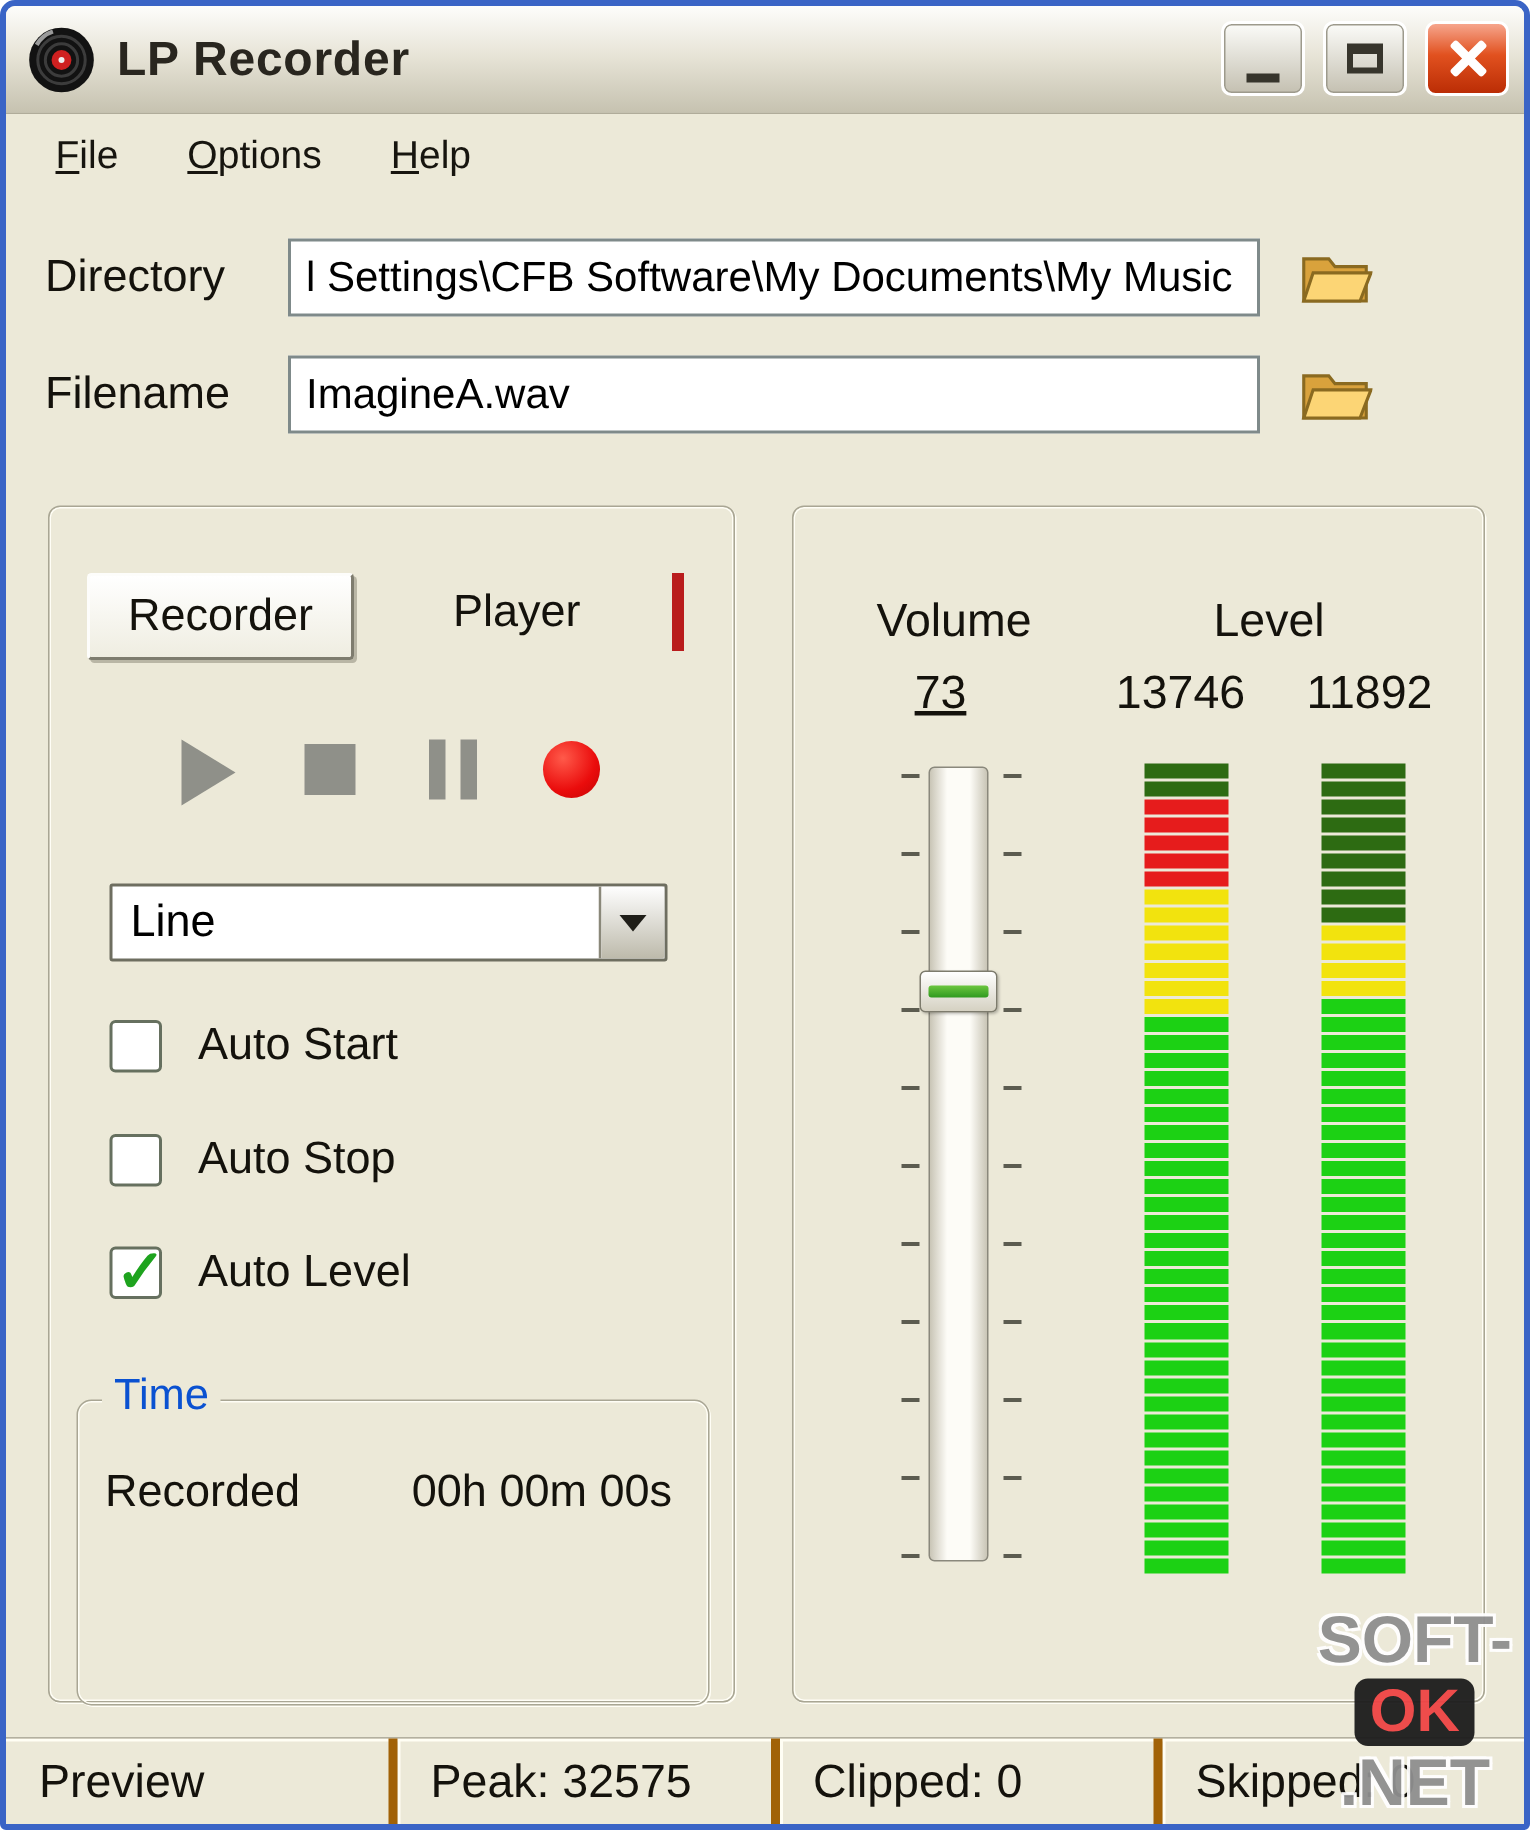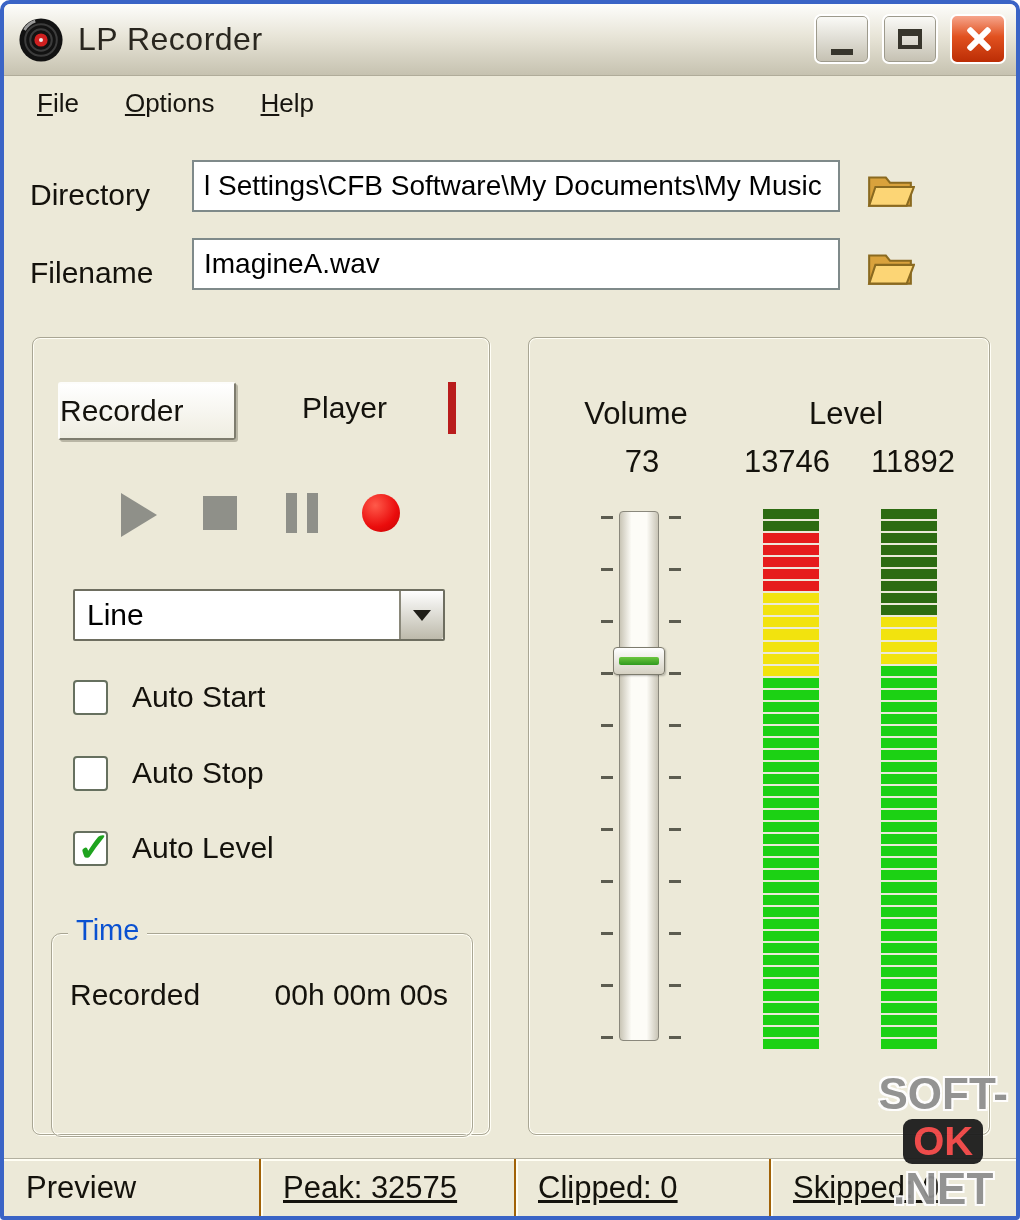--- a/index.html
+++ b/index.html
@@ -7,21 +7,21 @@
               font-family:"Liberation Sans", sans-serif; }
   .window { position:absolute; inset:0; background:#ece9d8; border:4px solid #3a64c6;
             border-radius:10px 10px 4px 4px; overflow:hidden; }
 
   
   .titlebar { position:relative; height:72px;
               background:linear-gradient(#fdfdfb 0%, #e8e5d8 45%, #c6c2b0 100%);
               display:flex; align-items:center; padding:0 14px;
               border-bottom:1px solid #b0ac9a; }
   .app-icon { width:46px; height:46px; margin-right:14px; display:inline-flex; }
-  .title { font-size:32px; font-weight:normal; color:#29261f; letter-spacing:.5px; }
+  .title { font-size:32px; font-weight:bold; color:#29261f; letter-spacing:.5px; }
   .win-buttons { position:absolute; right:10px; top:10px; display:flex; gap:12px; }
   .win-btn { width:56px; height:50px; border-radius:7px; border:2px solid #fff;
              display:flex; align-items:center; justify-content:center; cursor:default; }
   .win-btn.minmax { background:linear-gradient(#fbfbf8,#c4c0b1);
                     box-shadow: inset 0 0 0 1px #9d9a8c; }
   .win-btn.close { background:linear-gradient(#f6a58c,#e1511f 45%,#bb2d05);
                    box-shadow: inset 0 0 0 1px #a23а10; }
   .glyph-min { width:22px; height:6px; background:#37352c; margin-top:26px; }
   .glyph-max { width:24px; height:20px; border:4px solid #37352c; border-top-width:7px; }
   .glyph-close { position:relative; width:28px; height:28px; }
@@ -30,41 +30,41 @@
   .glyph-close::before { transform:rotate(45deg); }
   .glyph-close::after  { transform:rotate(-45deg); }
 
   
   .menubar { display:flex; height:54px; align-items:center; padding:0 10px;
              background:#ece9d8; }
   .menu-item { font-size:26px; color:#17150f; padding:4px 23px; cursor:default; }
 
   
   .client { position:absolute; left:0; right:0; top:126px; bottom:58px; }
-  .field-row { position:absolute; left:26px; height:54px; display:flex; align-items:flex-end; }
+  .field-row { position:absolute; left:26px; height:54px; display:flex; align-items:center; }
   .row-directory { top:28px; }
   .row-filename  { top:106px; }
   .field-label { width:162px; font-size:30px; color:#14120c; }
   .field-input { width:648px; height:52px; background:#fff; border:2px solid #7f8a8a;
                  font-size:28px; padding:0 10px; color:#000;
                  font-family:"Liberation Sans", sans-serif; }
   .folder-btn { margin-left:24px; width:52px; height:44px; background:transparent;
                 border:none; padding:0; cursor:pointer; }
 
   
   .groupbox { position:absolute; border:1px solid #a9a694; border-radius:8px;
               box-shadow: inset 0 0 0 1px #fffef6, 1px 1px 0 #fffef6; }
   .rec-group   { left:28px;  top:207px; width:458px; height:798px; }
   .meter-group { left:524px; top:207px; width:462px; height:798px; }
 
   
   .tab-recorder { position:absolute; left:25px; top:44px; width:178px; height:58px;
         background:linear-gradient(#ffffff,#efede1); border:2px solid;
         border-color:#fdfdfb #7e7c6e #7e7c6e #fdfdfb; box-shadow:2px 2px 0 #b9b6a5;
-        display:flex; align-items:center; justify-content:flex-start;
+        display:flex; align-items:center; justify-content:center;
         font-size:30px; color:#14120c; border-radius:3px; }
   .tab-player { position:absolute; left:208px; top:44px; width:215px; height:52px;
         display:flex; align-items:center; justify-content:center; font-size:30px;
         color:#14120c; border-right:2px solid #97948а; }
   .tab-player { border-right:8px solid #b91c1c; }
 
   
   .tbtn { position:absolute; background:transparent; border:none; padding:0; cursor:pointer; }
   .icon-play { left:88px; top:155px; width:0; height:0;
         border-left:36px solid #8f9089; border-top:22px solid transparent;
@@ -104,21 +104,21 @@
   .time-title { position:absolute; top:-20px; left:16px; background:#ece9d8;
                 padding:0 8px; color:#0a51d1; font-size:29px; }
   .time-row { display:flex; justify-content:space-between; font-size:30px;
               color:#14120c; margin-bottom:22px; }
 
   
   .hdr { position:absolute; font-size:31px; color:#14120c; text-align:center; }
   .volume-label { left:17px;  top:58px; width:180px; }
   .level-label  { left:217px; top:58px; width:200px; }
   .val { position:absolute; font-size:31px; color:#14120c; text-align:center; }
-  .volume-value     { left:23px;  top:106px; width:180px; }
+  .volume-value     { left:8px;  top:106px; width:180px;text-decoration:underline; }
   .left-level-value { left:178px; top:106px; width:160px; }
   .right-level-value{ left:304px; top:106px; width:160px; }
 
   .ticks { position:absolute; top:178px; width:12px; height:523px;
            background:repeating-linear-gradient(to bottom, #5c5c50 0 3px, transparent 3px 52px); }
   .ticks-left  { left:72px; }
   .ticks-right { left:140px; }
   .slider-track { position:absolute; left:90px; top:173px; width:40px; height:530px;
         background:linear-gradient(90deg,#c9c5b6,#fdfcf7 30%,#fdfcf7 70%,#c9c5b6);
         border:1px solid #8a887c; border-radius:4px; cursor:pointer; }
@@ -132,22 +132,22 @@
            display:flex; flex-direction:column; gap:2px; }
   .meter-l { left:234px; } .meter-r { left:352px; }
   .meter-seg { flex:1; }
 
   
   .statusbar { position:absolute; left:0; right:0; bottom:0; height:58px; display:flex;
                background:#ece9d8; border-top:1px solid #b3b0a0;
                box-shadow: inset 0 2px 0 #fffef4; }
   .status-cell { display:flex; align-items:center; font-size:31px; color:#14120c;
                  padding-left:22px; }
-  .status-cell + .status-cell { border-left:2px solid #a16207;
-                 box-shadow: inset 2px 0 0 #fffef4; text-decoration: underline; }
+  .status-cell + .status-cell { border-left:6px solid #a16207;
+                 box-shadow: inset 2px 0 0 #fffef4; }
   .c1,.c2,.c3 { width:255px; } .c4 { flex:1; }
 
   
   .watermark { position:absolute; right:8px; bottom:2px; display:flex; align-items:center;
       font-weight:bold; font-size:44px; color:#8f8f8f; opacity:.95;
       text-shadow:-2px -2px 0 #fff, 2px -2px 0 #fff, -2px 2px 0 #fff, 2px 2px 0 #fff;flex-direction:column; }
   .wm-badge { background:#1c1c1c; color:#ef4444; border-radius:9px; padding:0 10px;
       margin:0 3px; font-size:40px; text-shadow:none; }
 </style>
 </head>

